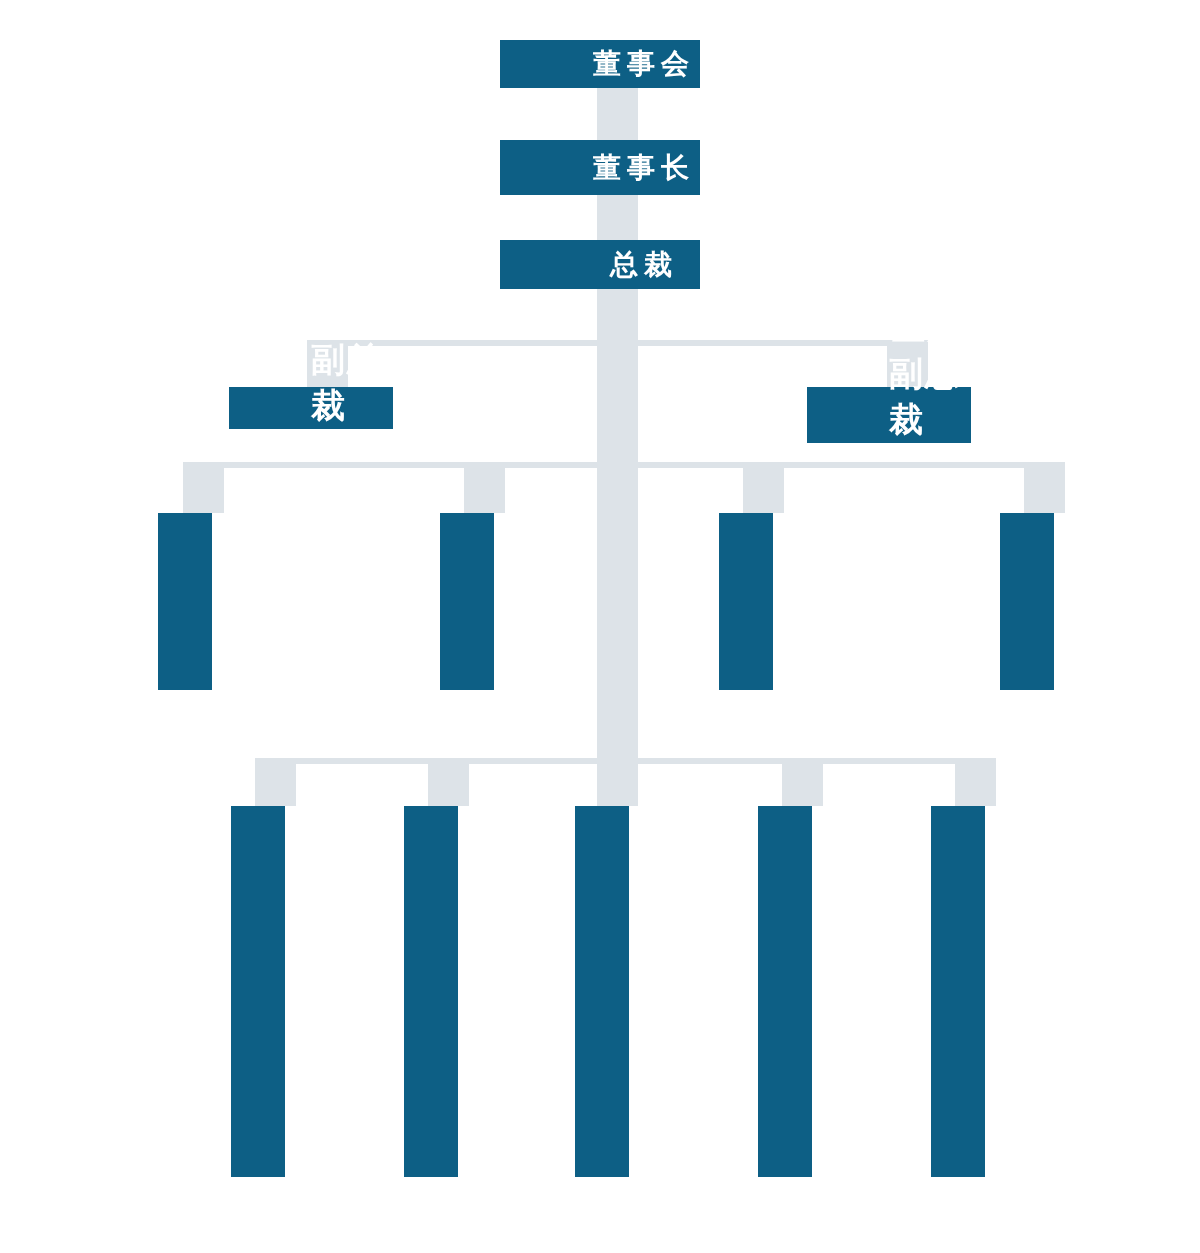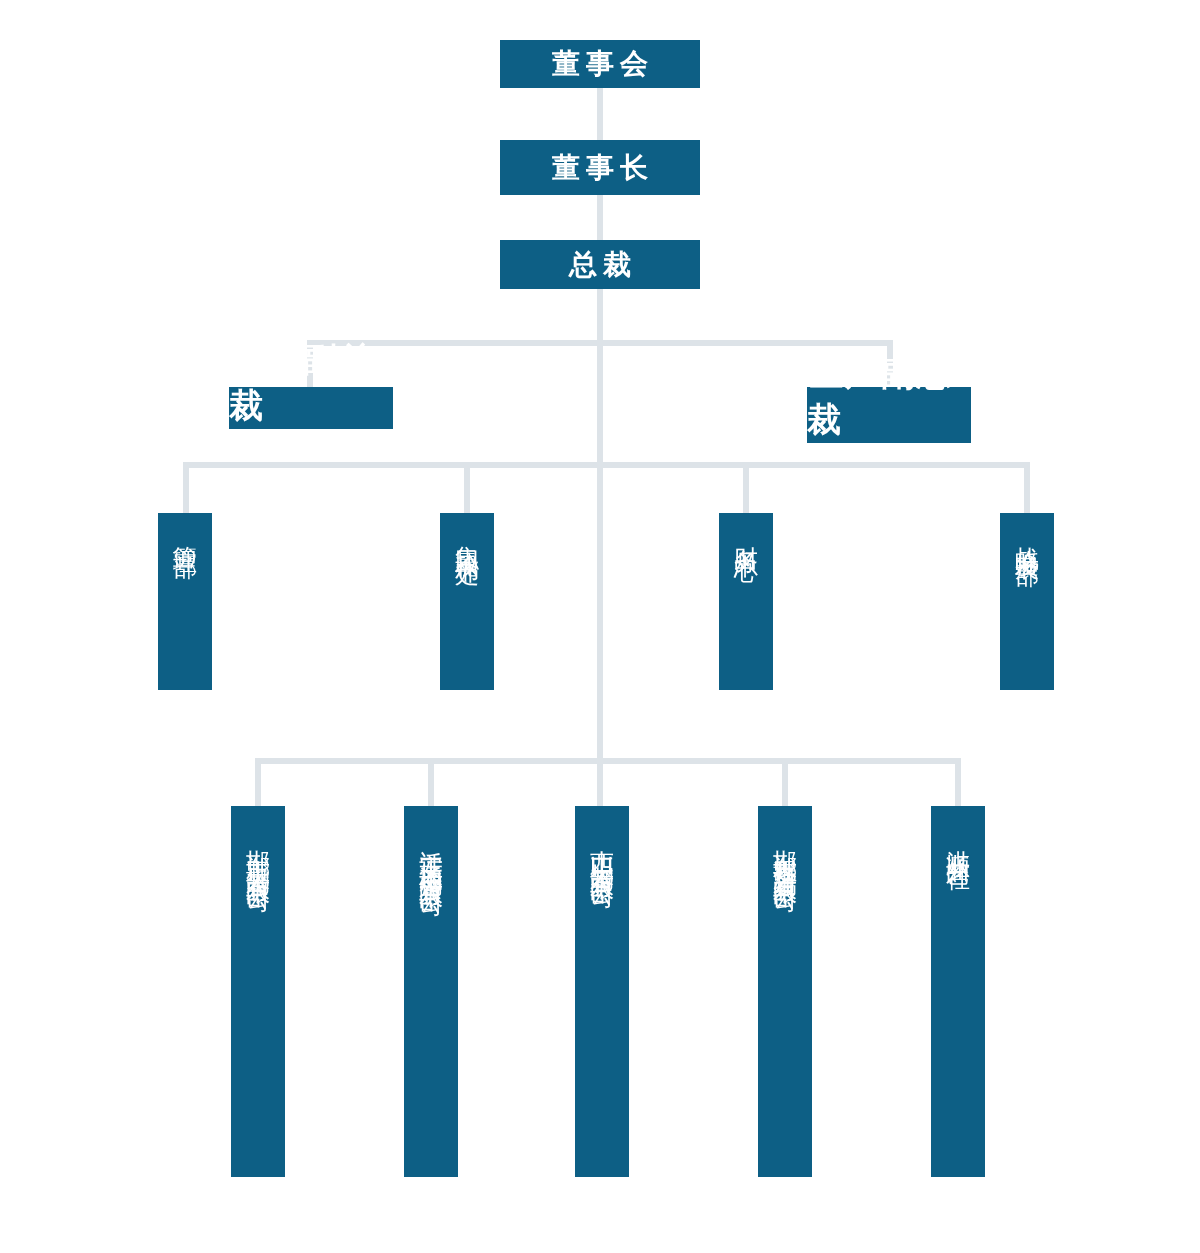--- a/index.html
+++ b/index.html
@@ -1,21 +1,21 @@
 <!DOCTYPE html>
 <html style="--node-fill: #0d5f85; --node-text: #ffffff; --connector: #dde3e8; --page-bg: #ffffff;"><head>
 <meta charset="utf-8">
 <style>
   :root{
     --node-fill:#0d5f85;
     --node-text:#ffffff;
     --connector:#dde3e8;
     --page-bg:#ffffff;
   }
-  *{box-sizing:border-box;}
+  *{box-sizing:border-box;padding-left:41px;}
   html,body{margin:0;padding:0;background:var(--page-bg);}
   .canvas{
     position:relative;
     width:1200px;
     height:1253px;
     background:var(--page-bg);
     overflow:hidden;
     font-family:"Liberation Sans", sans-serif;
   }
   

